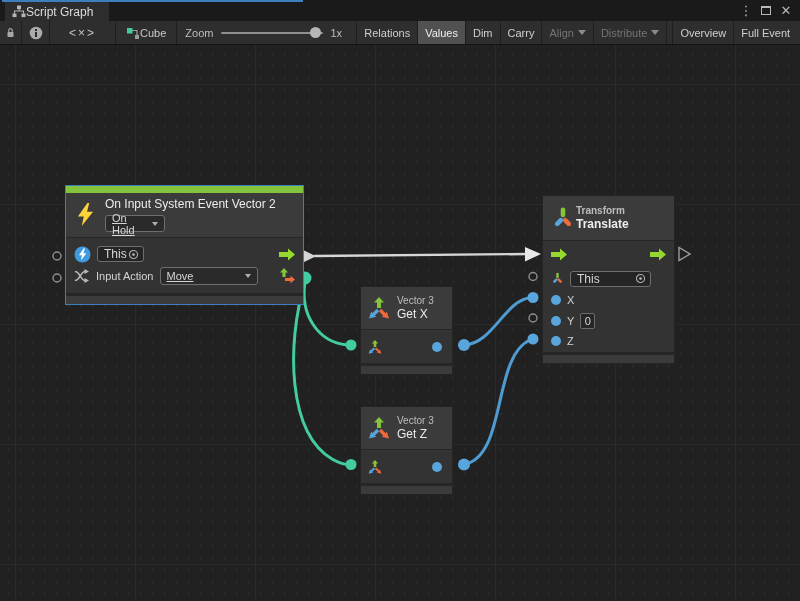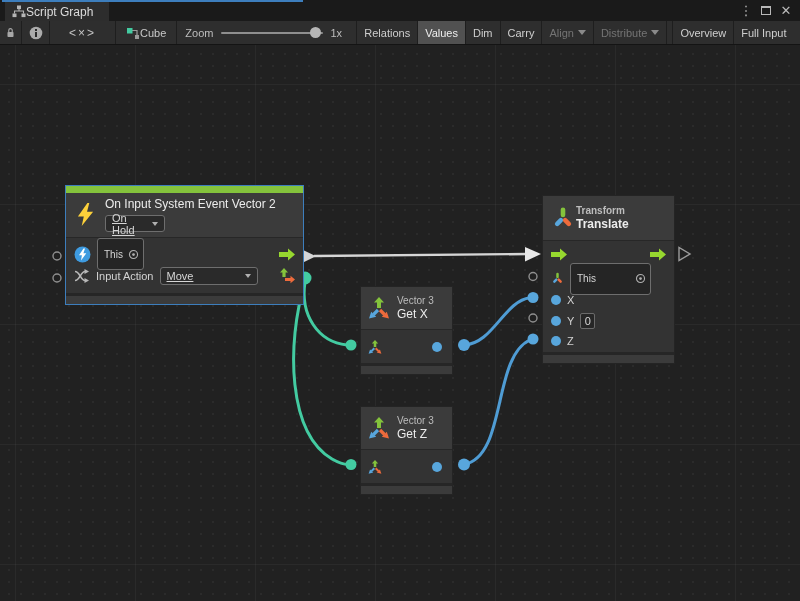--- a/index.html
+++ b/index.html
@@ -48,22 +48,22 @@
   
   .node { position:absolute; background:#333333; border:1px solid #242424; }
   .node-header { display:flex; align-items:center; background:#3b3b3b; }
   .node-body { border-top:1px solid #272727; background:#333333; }
   .node-footer { height:11px; background:#3b3b3b; border-top:3px solid #262626; }
   .nrow { display:flex; align-items:center; gap:6px; padding:0 8px; }
   .row-label { font-size:11px; color:#d2d2d2; white-space:nowrap; }
   .subtitle { font-size:10px; color:#bdbdbd; line-height:13px; }
   .ntitle { font-size:12px; color:#ececec; line-height:15px; white-space:nowrap; }
   .field { display:flex; align-items:center; justify-content:space-between; background:#252525;
-    border:1px solid #6e6e6e; border-radius:3px; height:32px; padding:0 4px 0 6px;
-    font-size:10px; color:#d6d6d6; }
+    border:1px solid #6e6e6e; border-radius:3px; height:16px; padding:0 4px 0 6px;
+    font-size:12px; color:#d6d6d6; }
   .dropdown { display:flex; align-items:center; justify-content:space-between; background:#2a2a2a;
     border:1px solid #6e6e6e; border-radius:3px; height:17px; padding:0 6px;
     font-size:11px; color:#d6d6d6;text-decoration:underline; }
   .spacer { flex:1; }
   .port-dot { width:10px; height:10px; border-radius:50%; background:#58a6dc; flex:none; }
   .value-box { background:#262626; border:1px solid #6a6a6a; border-radius:2px; min-width:15px; height:16px;
     display:flex; align-items:center; justify-content:center; font-size:11px; color:#d6d6d6; padding:0 2px; }
 
   
   .event-node { left:65px; top:140px; width:239px; border:1px solid #3d7ebd; }
@@ -156,21 +156,21 @@
         <span class="caret"></span>
       </div>
     <div class="tb-btn disabled">
         <span>Distribute</span>
         <span class="caret"></span>
       </div>
     <div class="tb-btn" style="margin-left:5px; border-left:1px solid #1e1e1e;">
         <span>Overview</span>
       </div>
     <div class="tb-btn" style="border-right:none;">
-        <span>Full Input</span>
+        <span>Full Event</span>
       </div>
   </div>
 </div>
 
 <div class="canvas">
 
   <svg class="wires" width="800" height="556" viewBox="0 0 800 556">
 
     <polygon points="303,205 303,217.5 316,211.2" fill="#d6d6d6"></polygon>
     <line x1="314" y1="211" x2="527" y2="209" stroke="#d6d6d6" stroke-width="2.4"></line>

